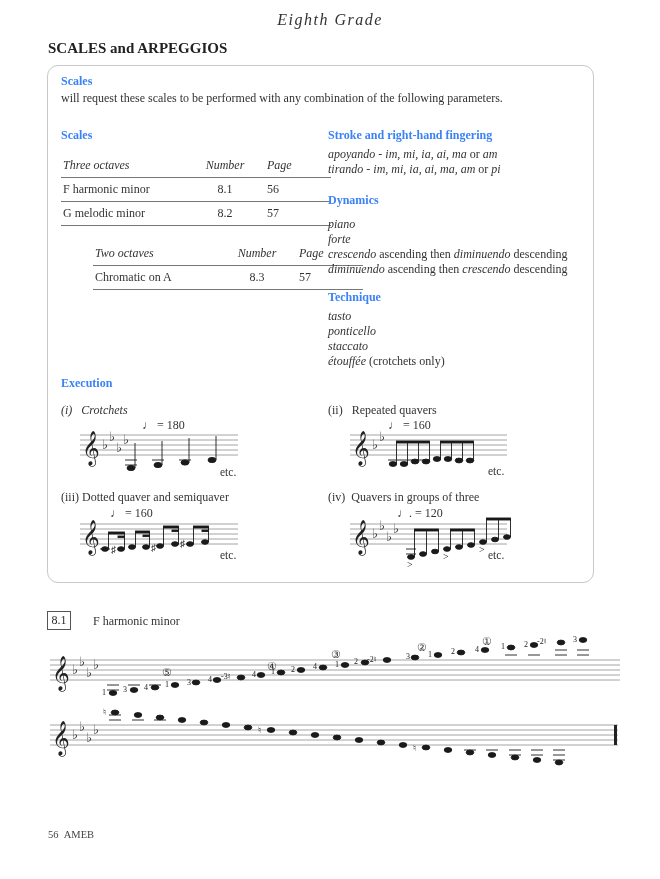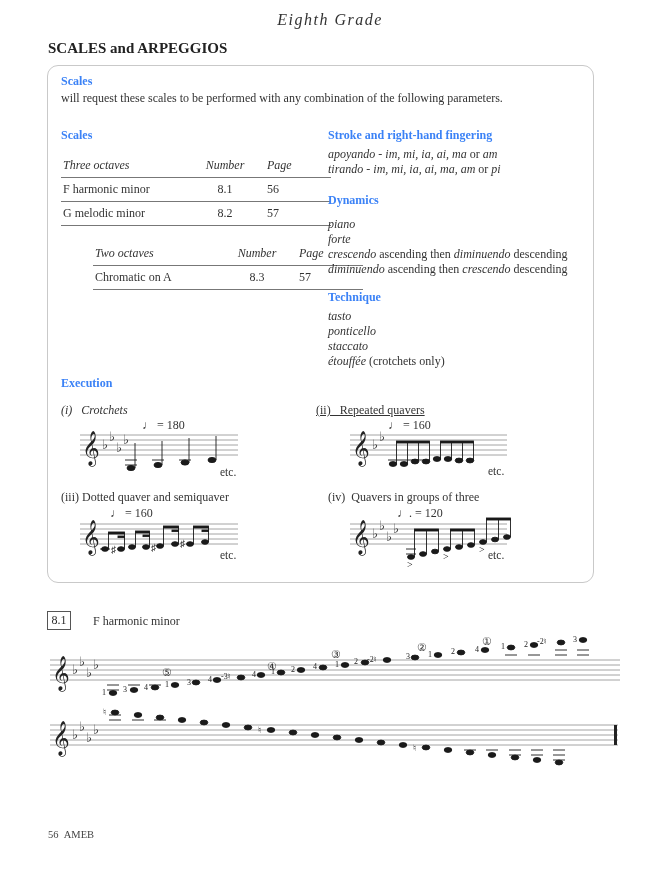--- a/index.html
+++ b/index.html
@@ -132,21 +132,21 @@
       <line x1="82" y1="40" x2="82" y2="16"></line>
     <line x1="99" y1="35" x2="111" y2="35"></line>
       <ellipse cx="105" cy="37.5" rx="4" ry="2.6"></ellipse>
       <line x1="109" y1="37.5" x2="109" y2="13"></line>
     <ellipse cx="132" cy="35" rx="4" ry="2.6"></ellipse>
       <line x1="136" y1="35" x2="136" y2="11"></line>
   </g>
 </svg>
 <div class="abs etc" style="top:466px;left:220px;">etc.</div>
 
-<div class="abs exec-label" style="top:403px;left:316px;white-space:pre;text-decoration:underline;">(ii)   Repeated quavers</div>
+<div class="abs exec-label" style="top:403px;left:328px;white-space:pre;">(ii)   Repeated quavers</div>
 <div class="abs tempo" style="top:418px;left:388px;"><span>♩</span> <span>= 160</span></div>
 <svg class="abs" style="top:425px;left:350px;" width="160" height="50">
   <g stroke="#9a9a9a" stroke-width="0.9">
     <line x1="0" y1="10" x2="157" y2="10"></line>
       <line x1="0" y1="15" x2="157" y2="15"></line>
     <line x1="0" y1="20" x2="157" y2="20"></line>
       <line x1="0" y1="25" x2="157" y2="25"></line>
       <line x1="0" y1="30" x2="157" y2="30"></line>
   </g>
   <text x="2" y="33" font-size="30" fill="#222">𝄞</text>

